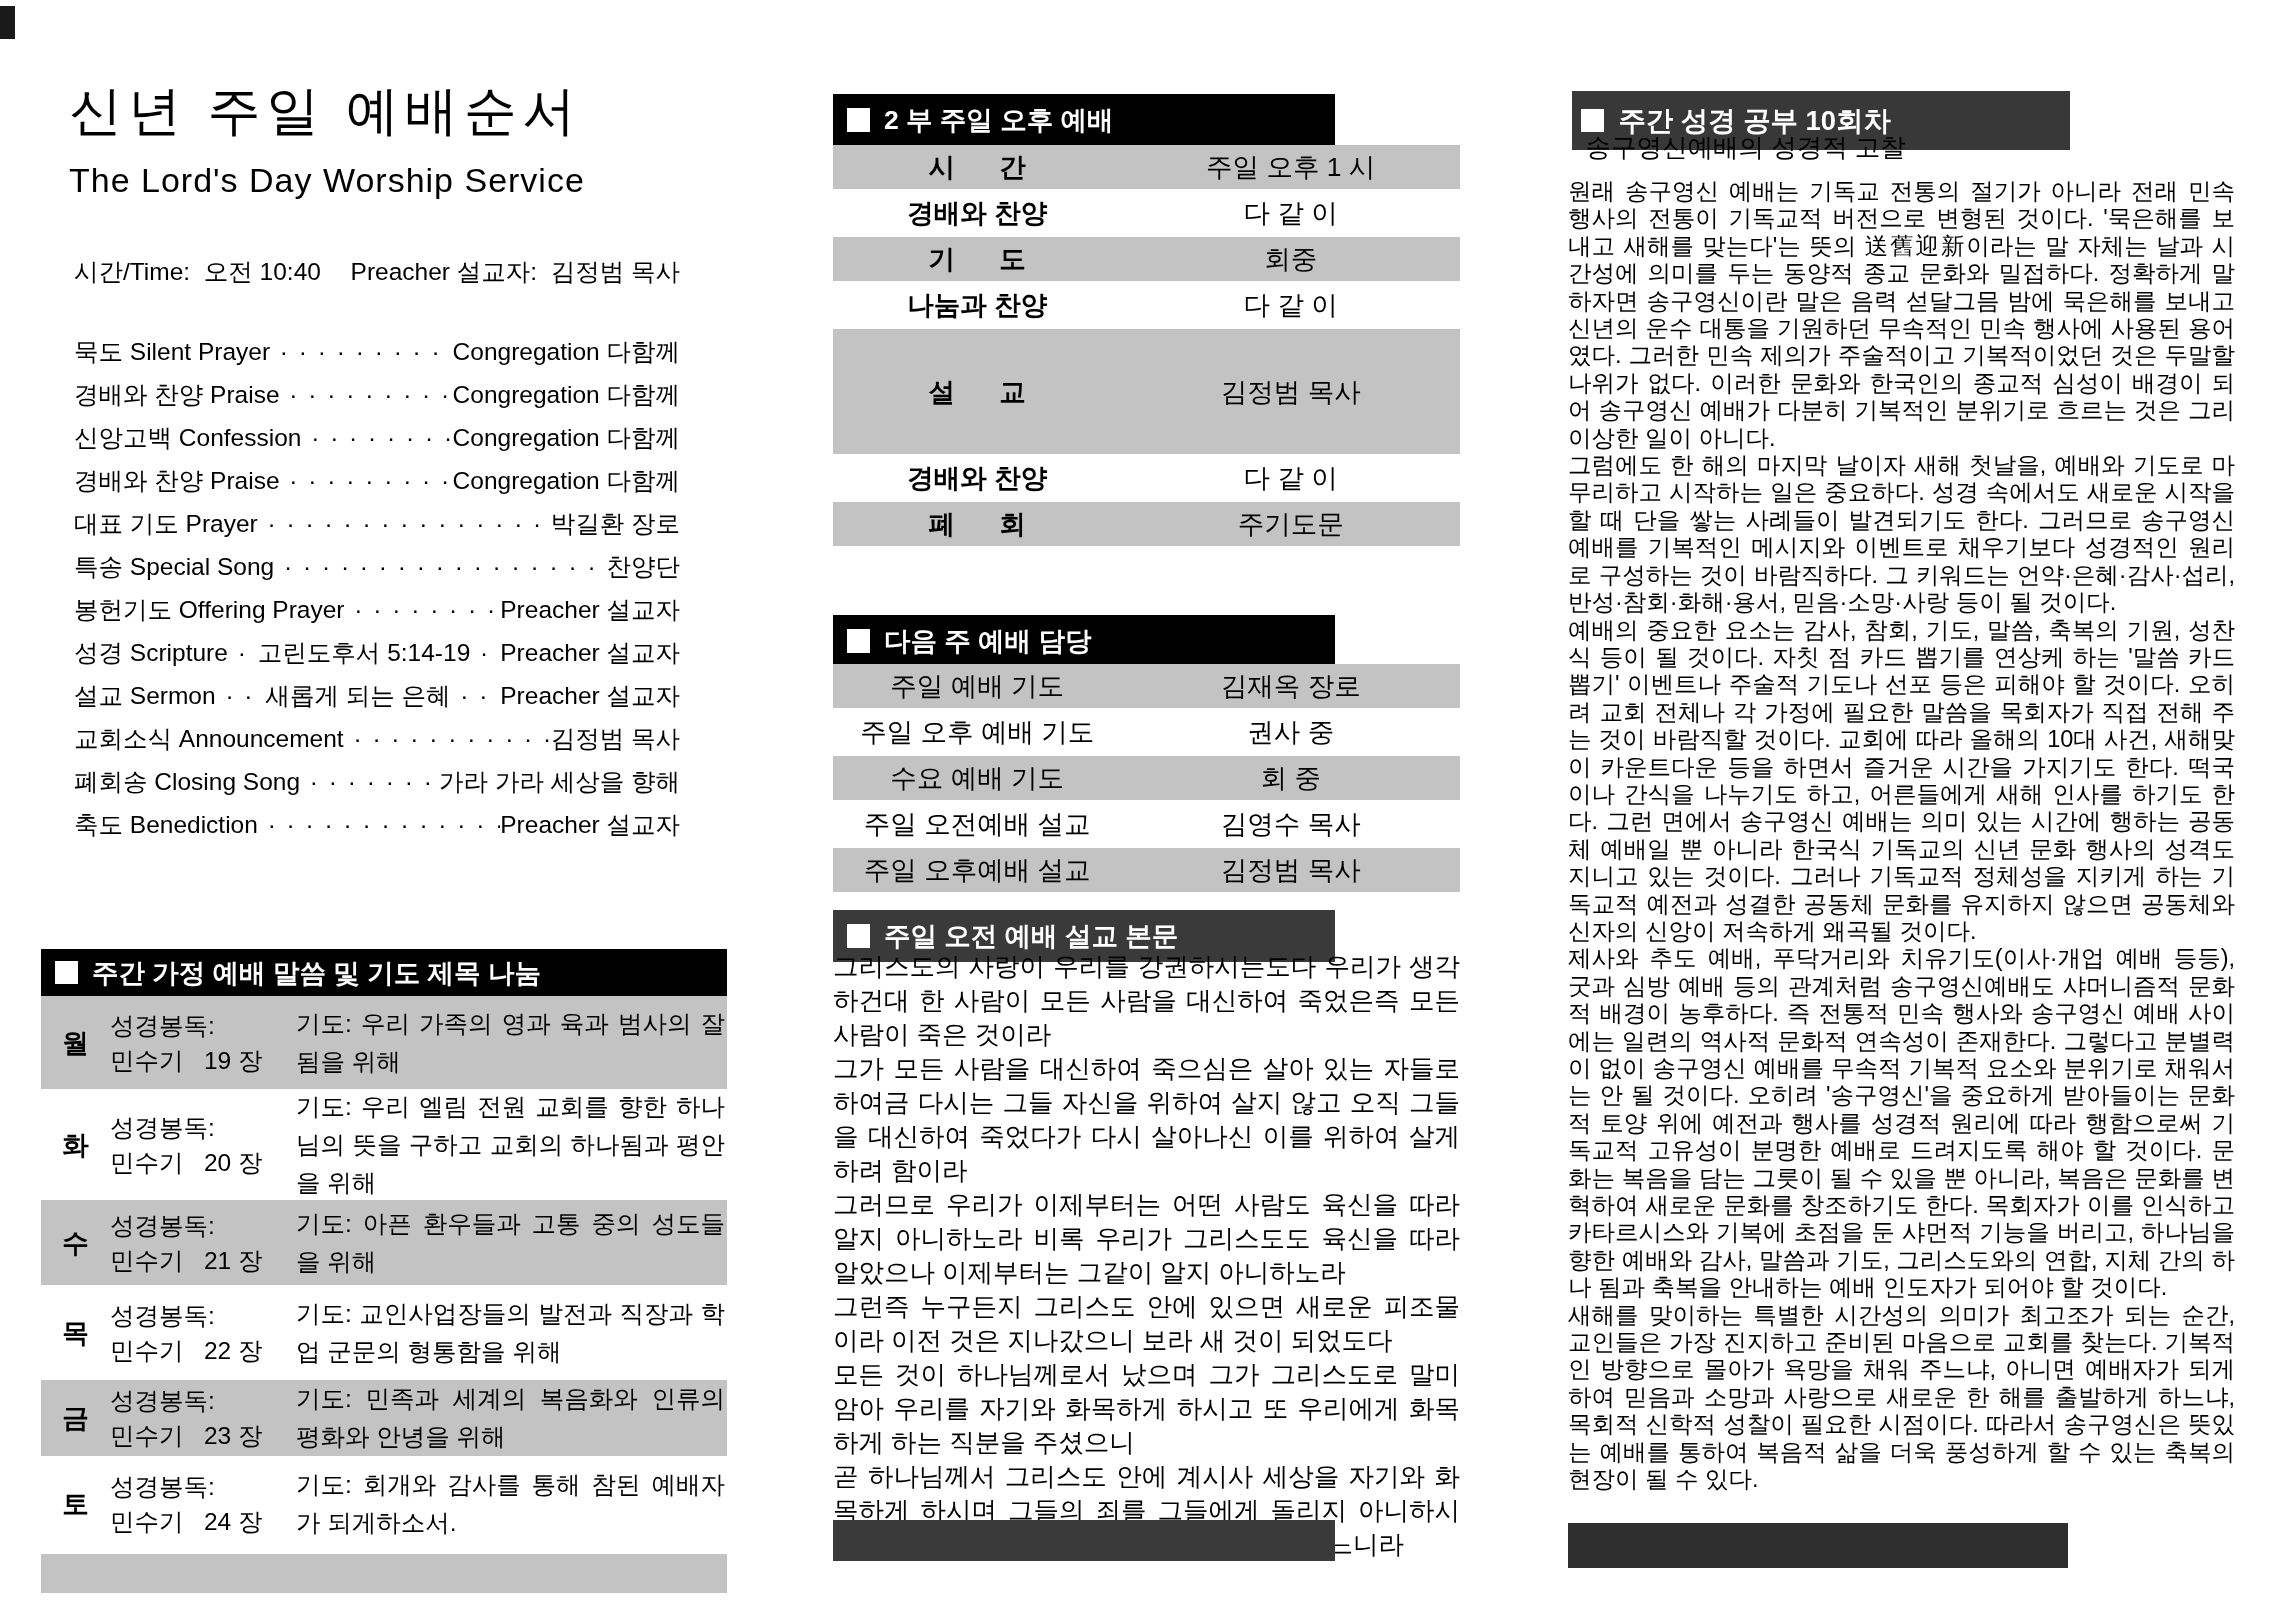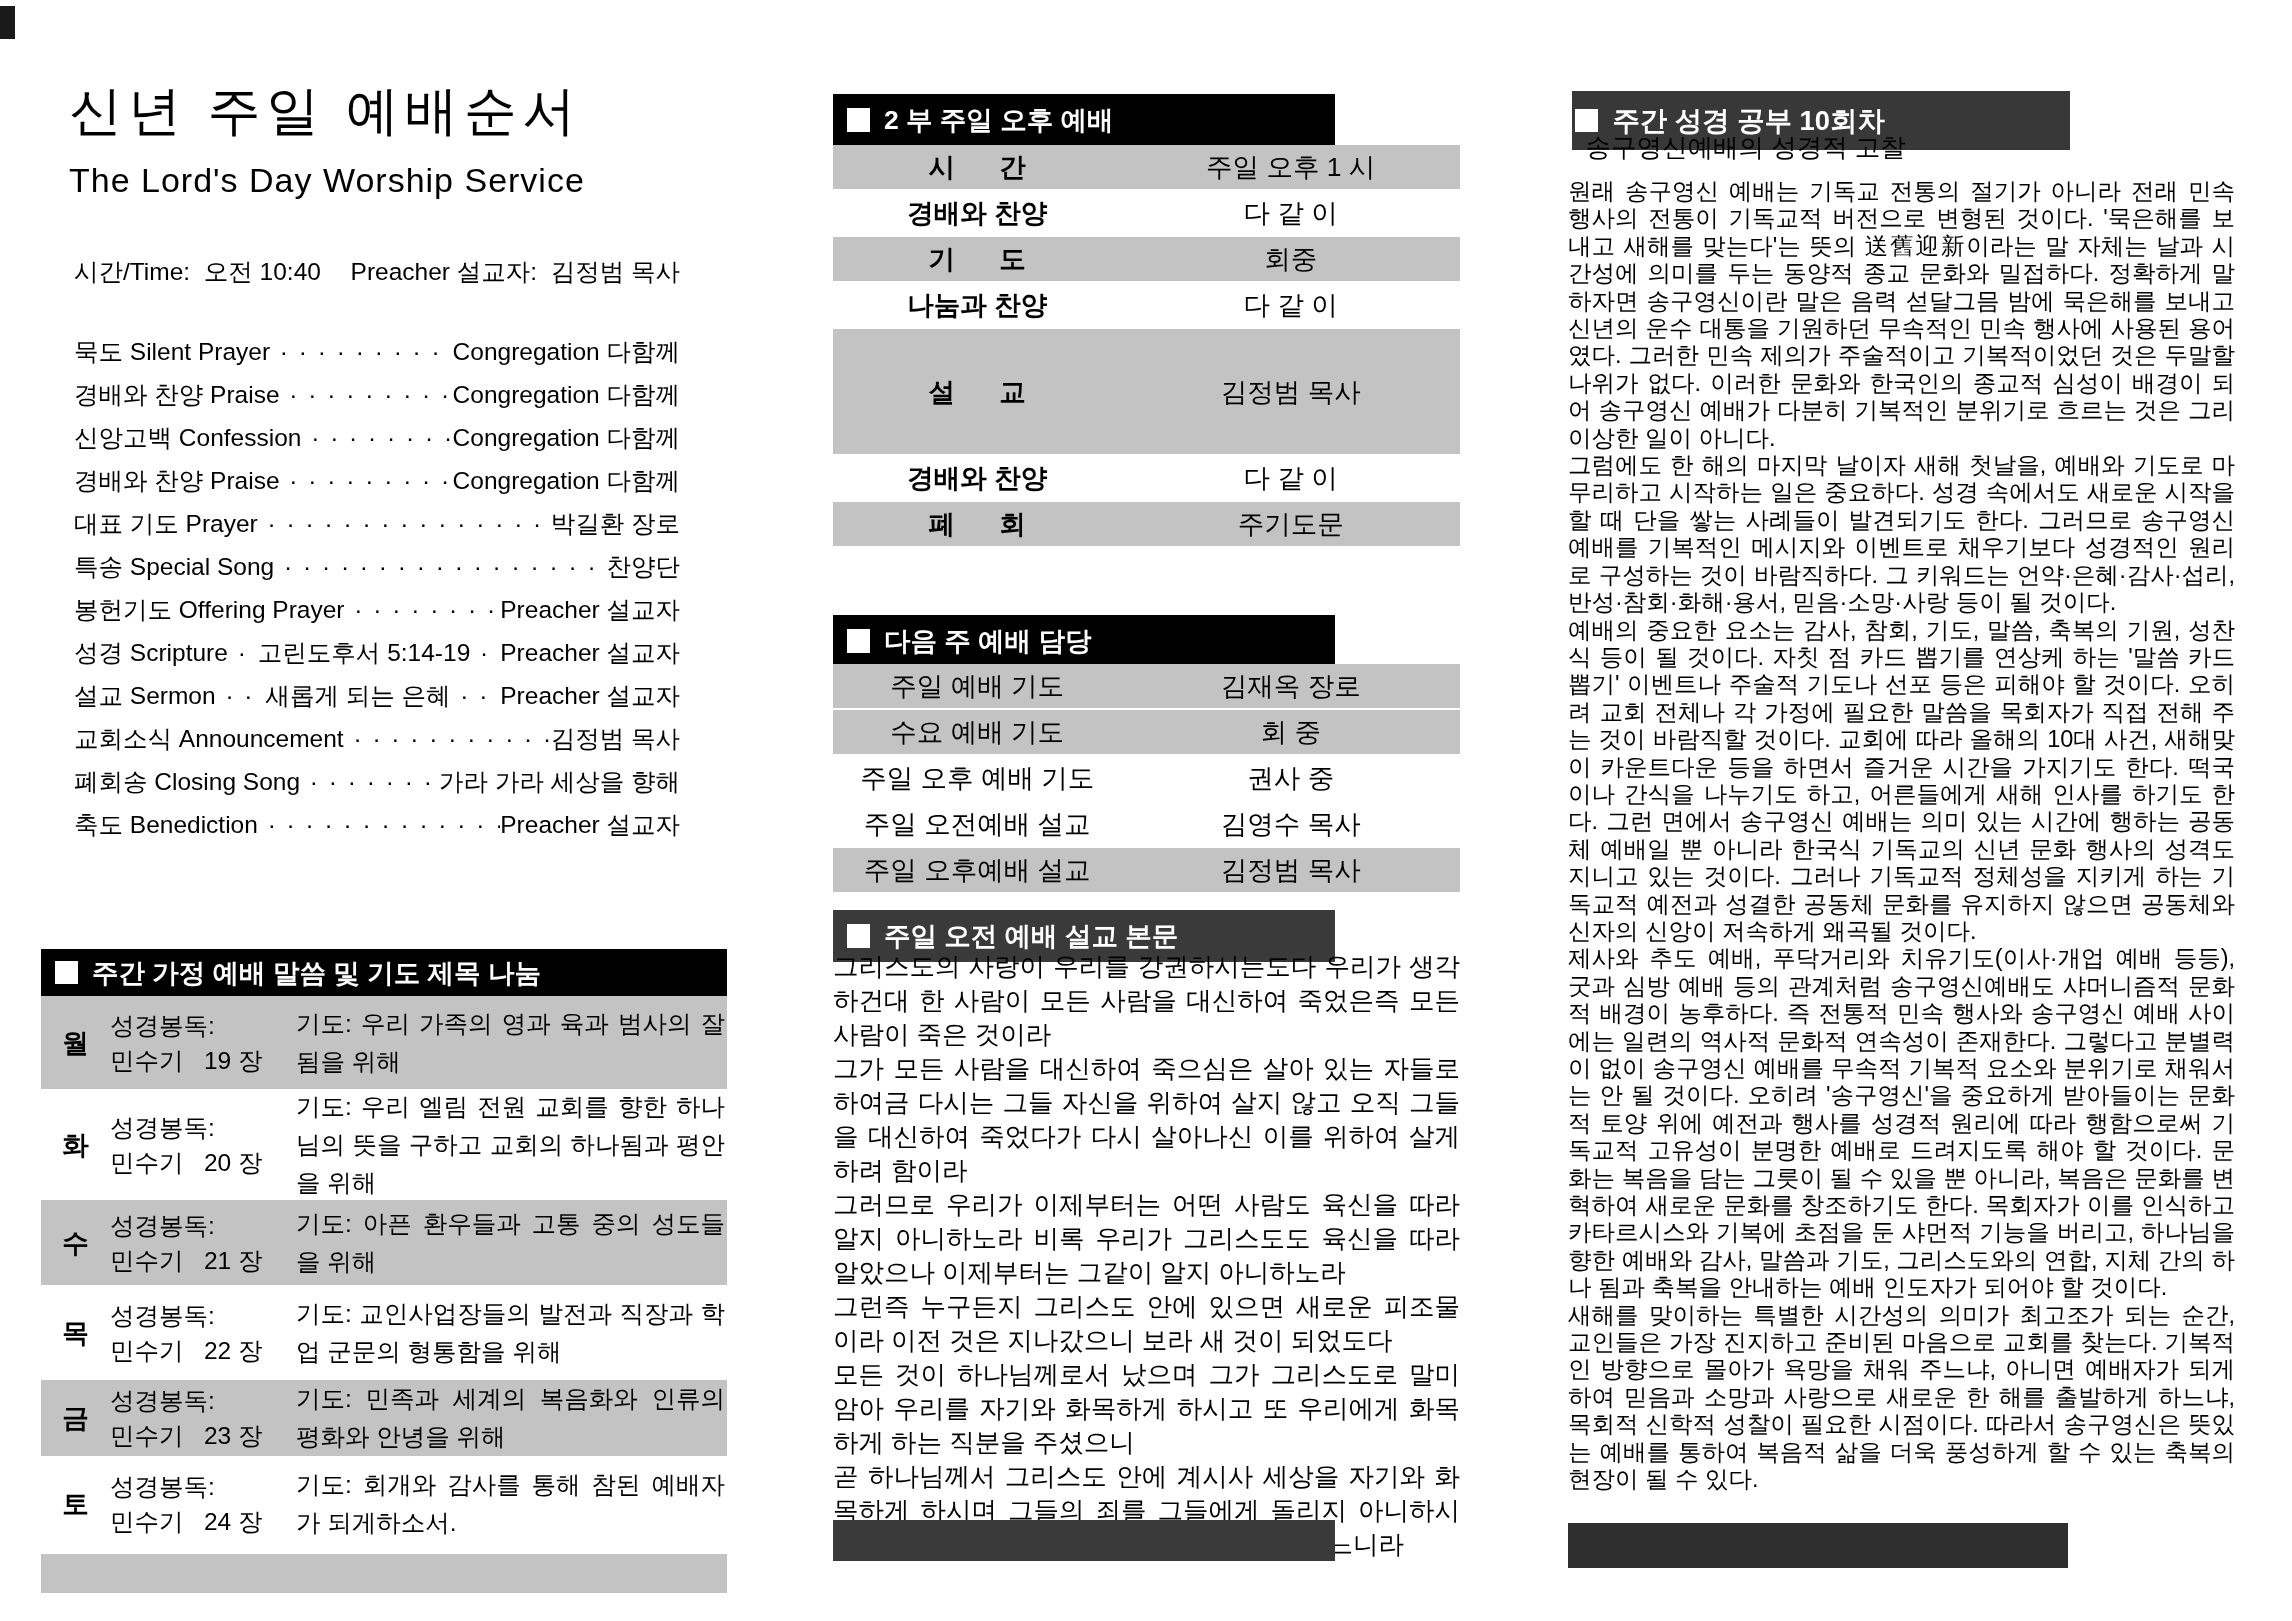--- a/index.html
+++ b/index.html
@@ -51,21 +51,21 @@
 
   .sermon-bar{background:#3a3a3a;}
   .sermon-text{position:absolute;left:0;top:949px;width:627px;font-size:25.5px;
                line-height:34px;text-align:justify;word-break:break-all;}
   .sermon-text p{margin:0;}
   .mid-bottom-bar{position:absolute;left:0;top:1520px;width:502px;height:41px;background:#3a3a3a;}
 
   
   .right-col{position:absolute;left:1568px;top:0;width:667px;}
   .r-bar{position:absolute;left:3.9px;top:56px;width:498px;height:59px;background:#383838;
-         padding:0 3px;font-size:27.4px;box-sizing:border-box;gap:14px;}
+         padding:0 9px;font-size:27.4px;box-sizing:border-box;gap:14px;}
   .r-subtitle{position:absolute;left:17.6px;top:130px;font-size:25.5px;white-space:pre;}
   .r-body{position:absolute;left:0;top:178px;width:667px;font-size:23.5px;line-height:27.4px;
           text-align:justify;word-break:break-all;}
   .r-body p{margin:0;}
   .r-bottom-bar{position:absolute;left:0;top:1523px;width:500px;height:45px;background:#2f2f2f;}
 </style>
 </head>
 <body>
 
 <div id="page">
@@ -224,27 +224,27 @@
 
     <div class="bar m-bar" style="top:580px;">
       <span class="sq"></span>
       <span>다음 주 예배 담당</span>
     </div>
     <div class="svc-table" style="top:632px;">
       <div class="svc-row g plain" style="height:44px;">
         <div class="svc-label">주일 예배 기도</div>
         <div class="svc-value">김재옥 장로</div>
       </div>
+      <div class="svc-row plain" style="height:44px;">
+        <div class="svc-label">주일 오후 예배 기도</div>
+        <div class="svc-value">권사 중</div>
+      </div>
       <div class="svc-row g plain" style="height:44px;">
         <div class="svc-label">수요 예배 기도</div>
         <div class="svc-value">회 중</div>
-      </div>
-      <div class="svc-row plain" style="height:44px;">
-        <div class="svc-label">주일 오후 예배 기도</div>
-        <div class="svc-value">권사 중</div>
       </div>
       <div class="svc-row plain" style="height:44px;">
         <div class="svc-label">주일 오전예배 설교</div>
         <div class="svc-value">김영수 목사</div>
       </div>
       <div class="svc-row g plain" style="height:44px;">
         <div class="svc-label">주일 오후예배 설교</div>
         <div class="svc-value">김정범 목사</div>
       </div>
     </div>

